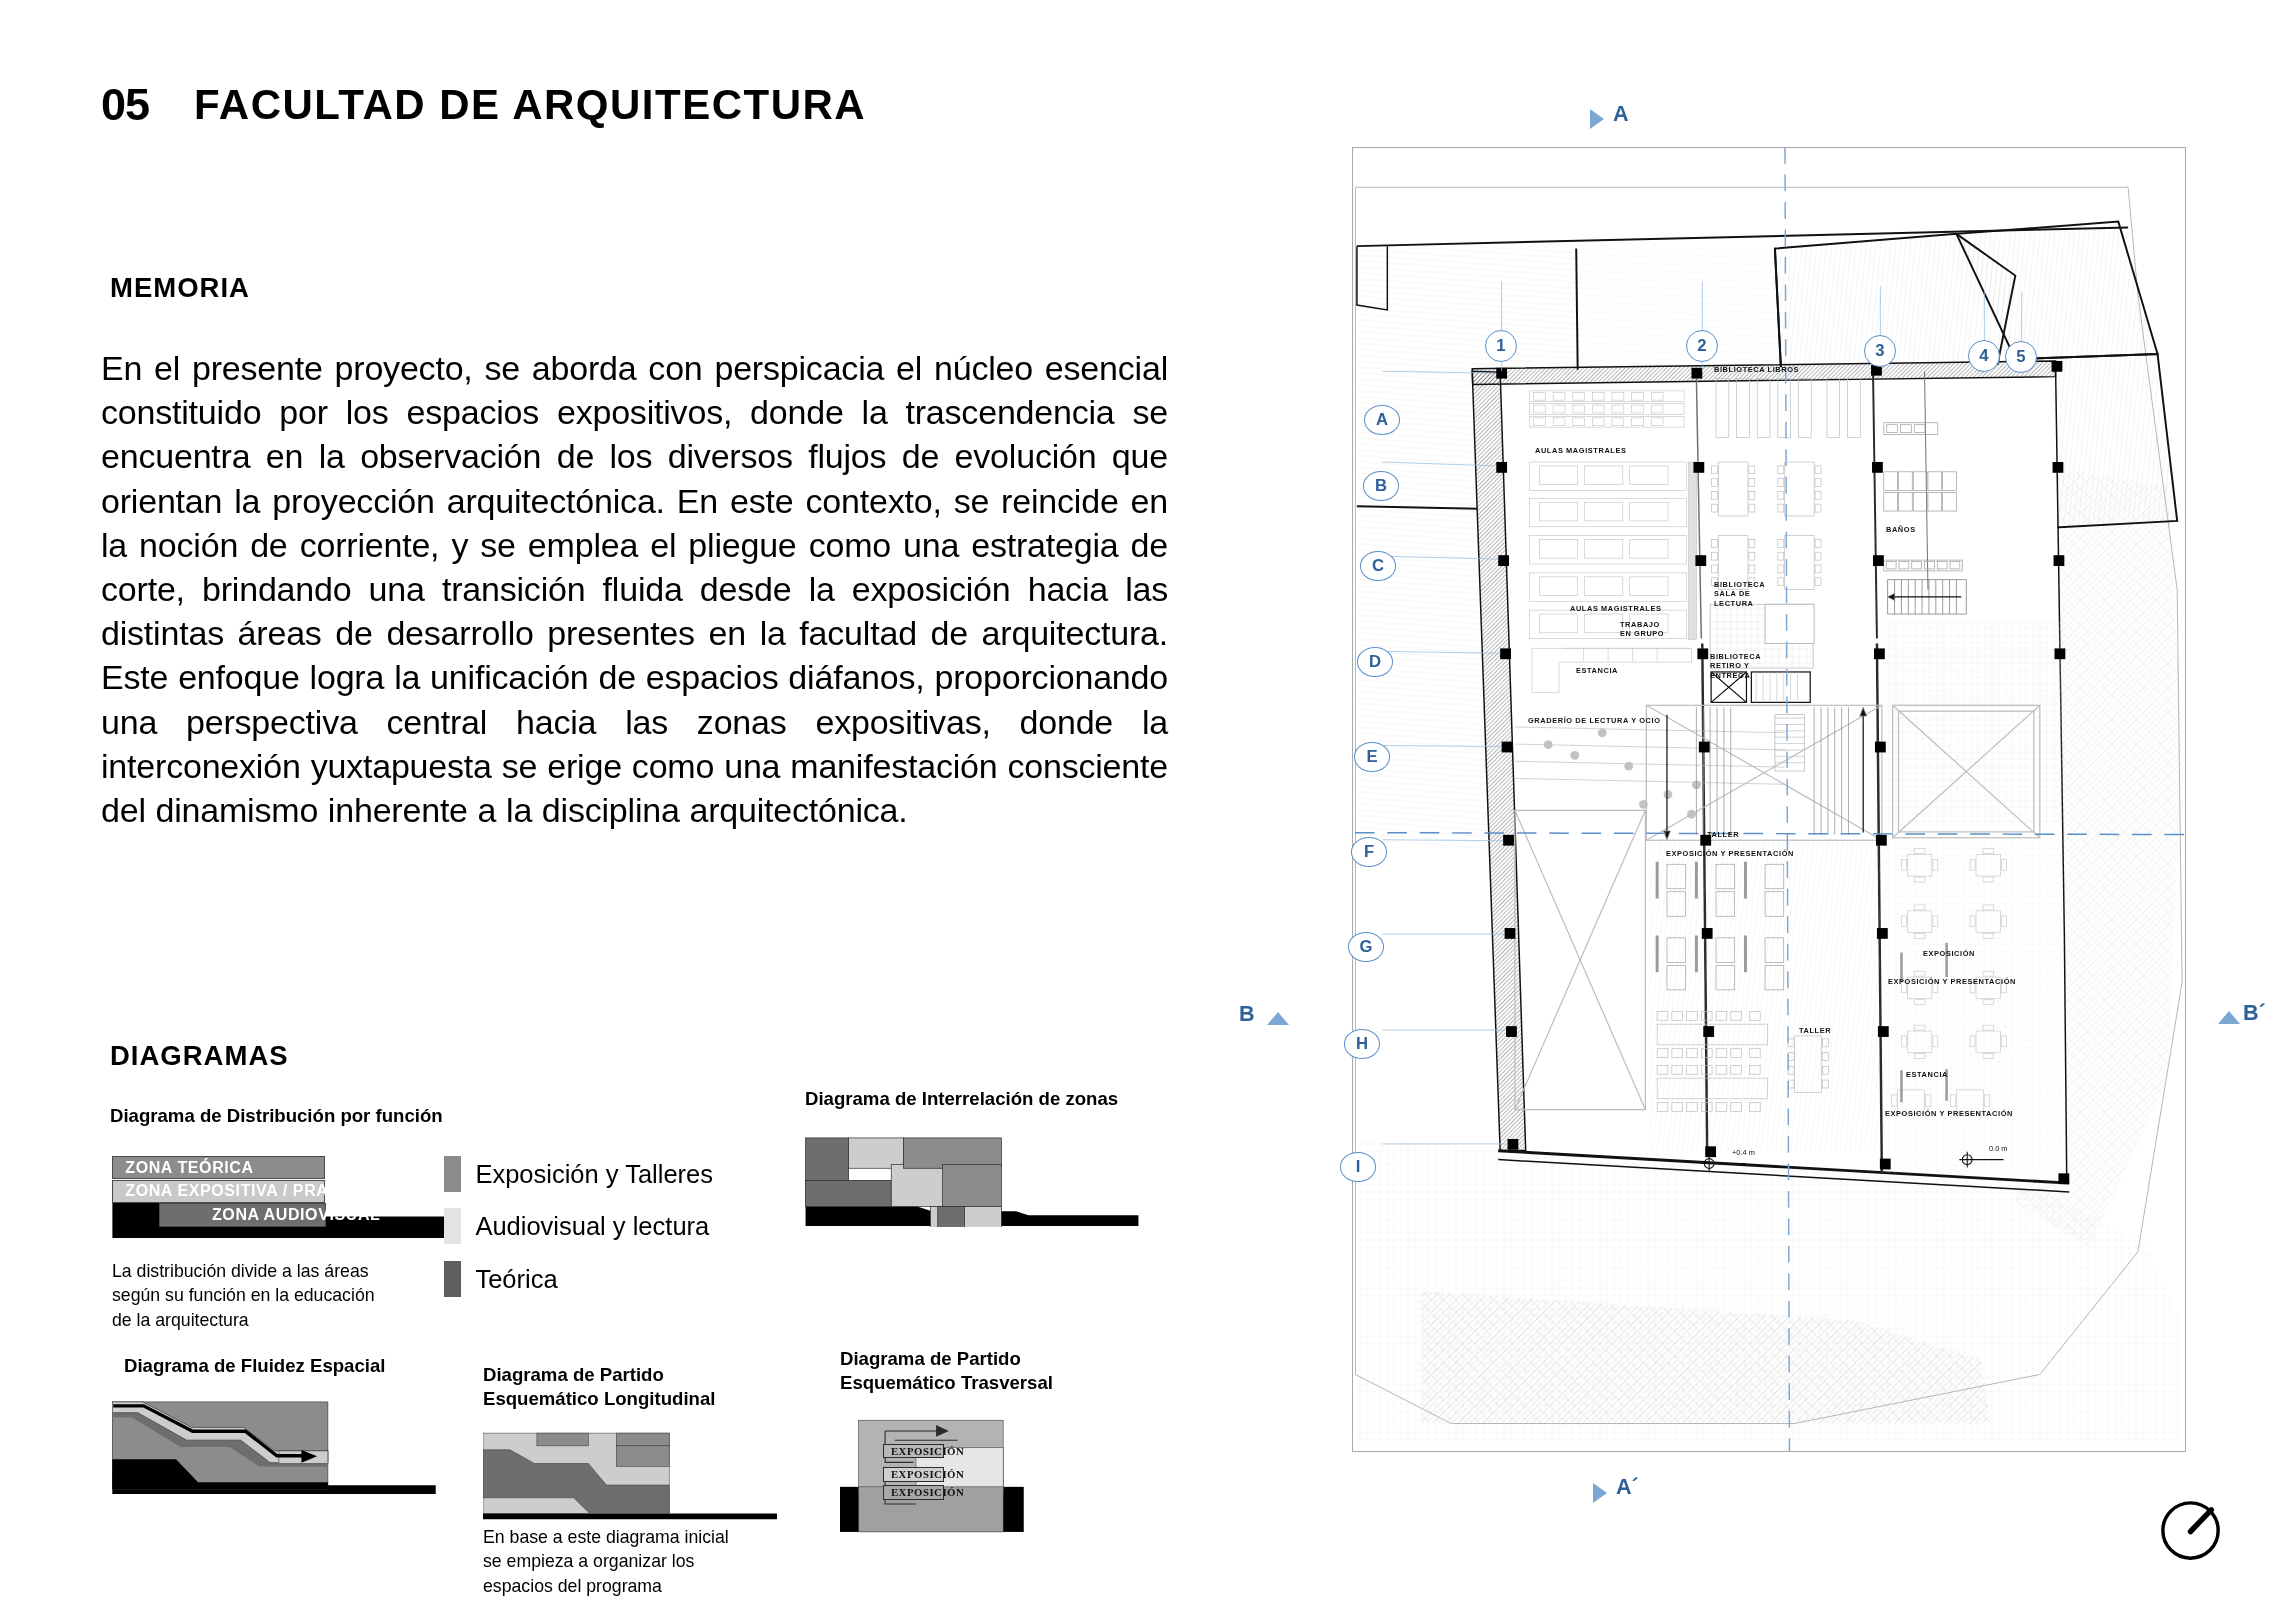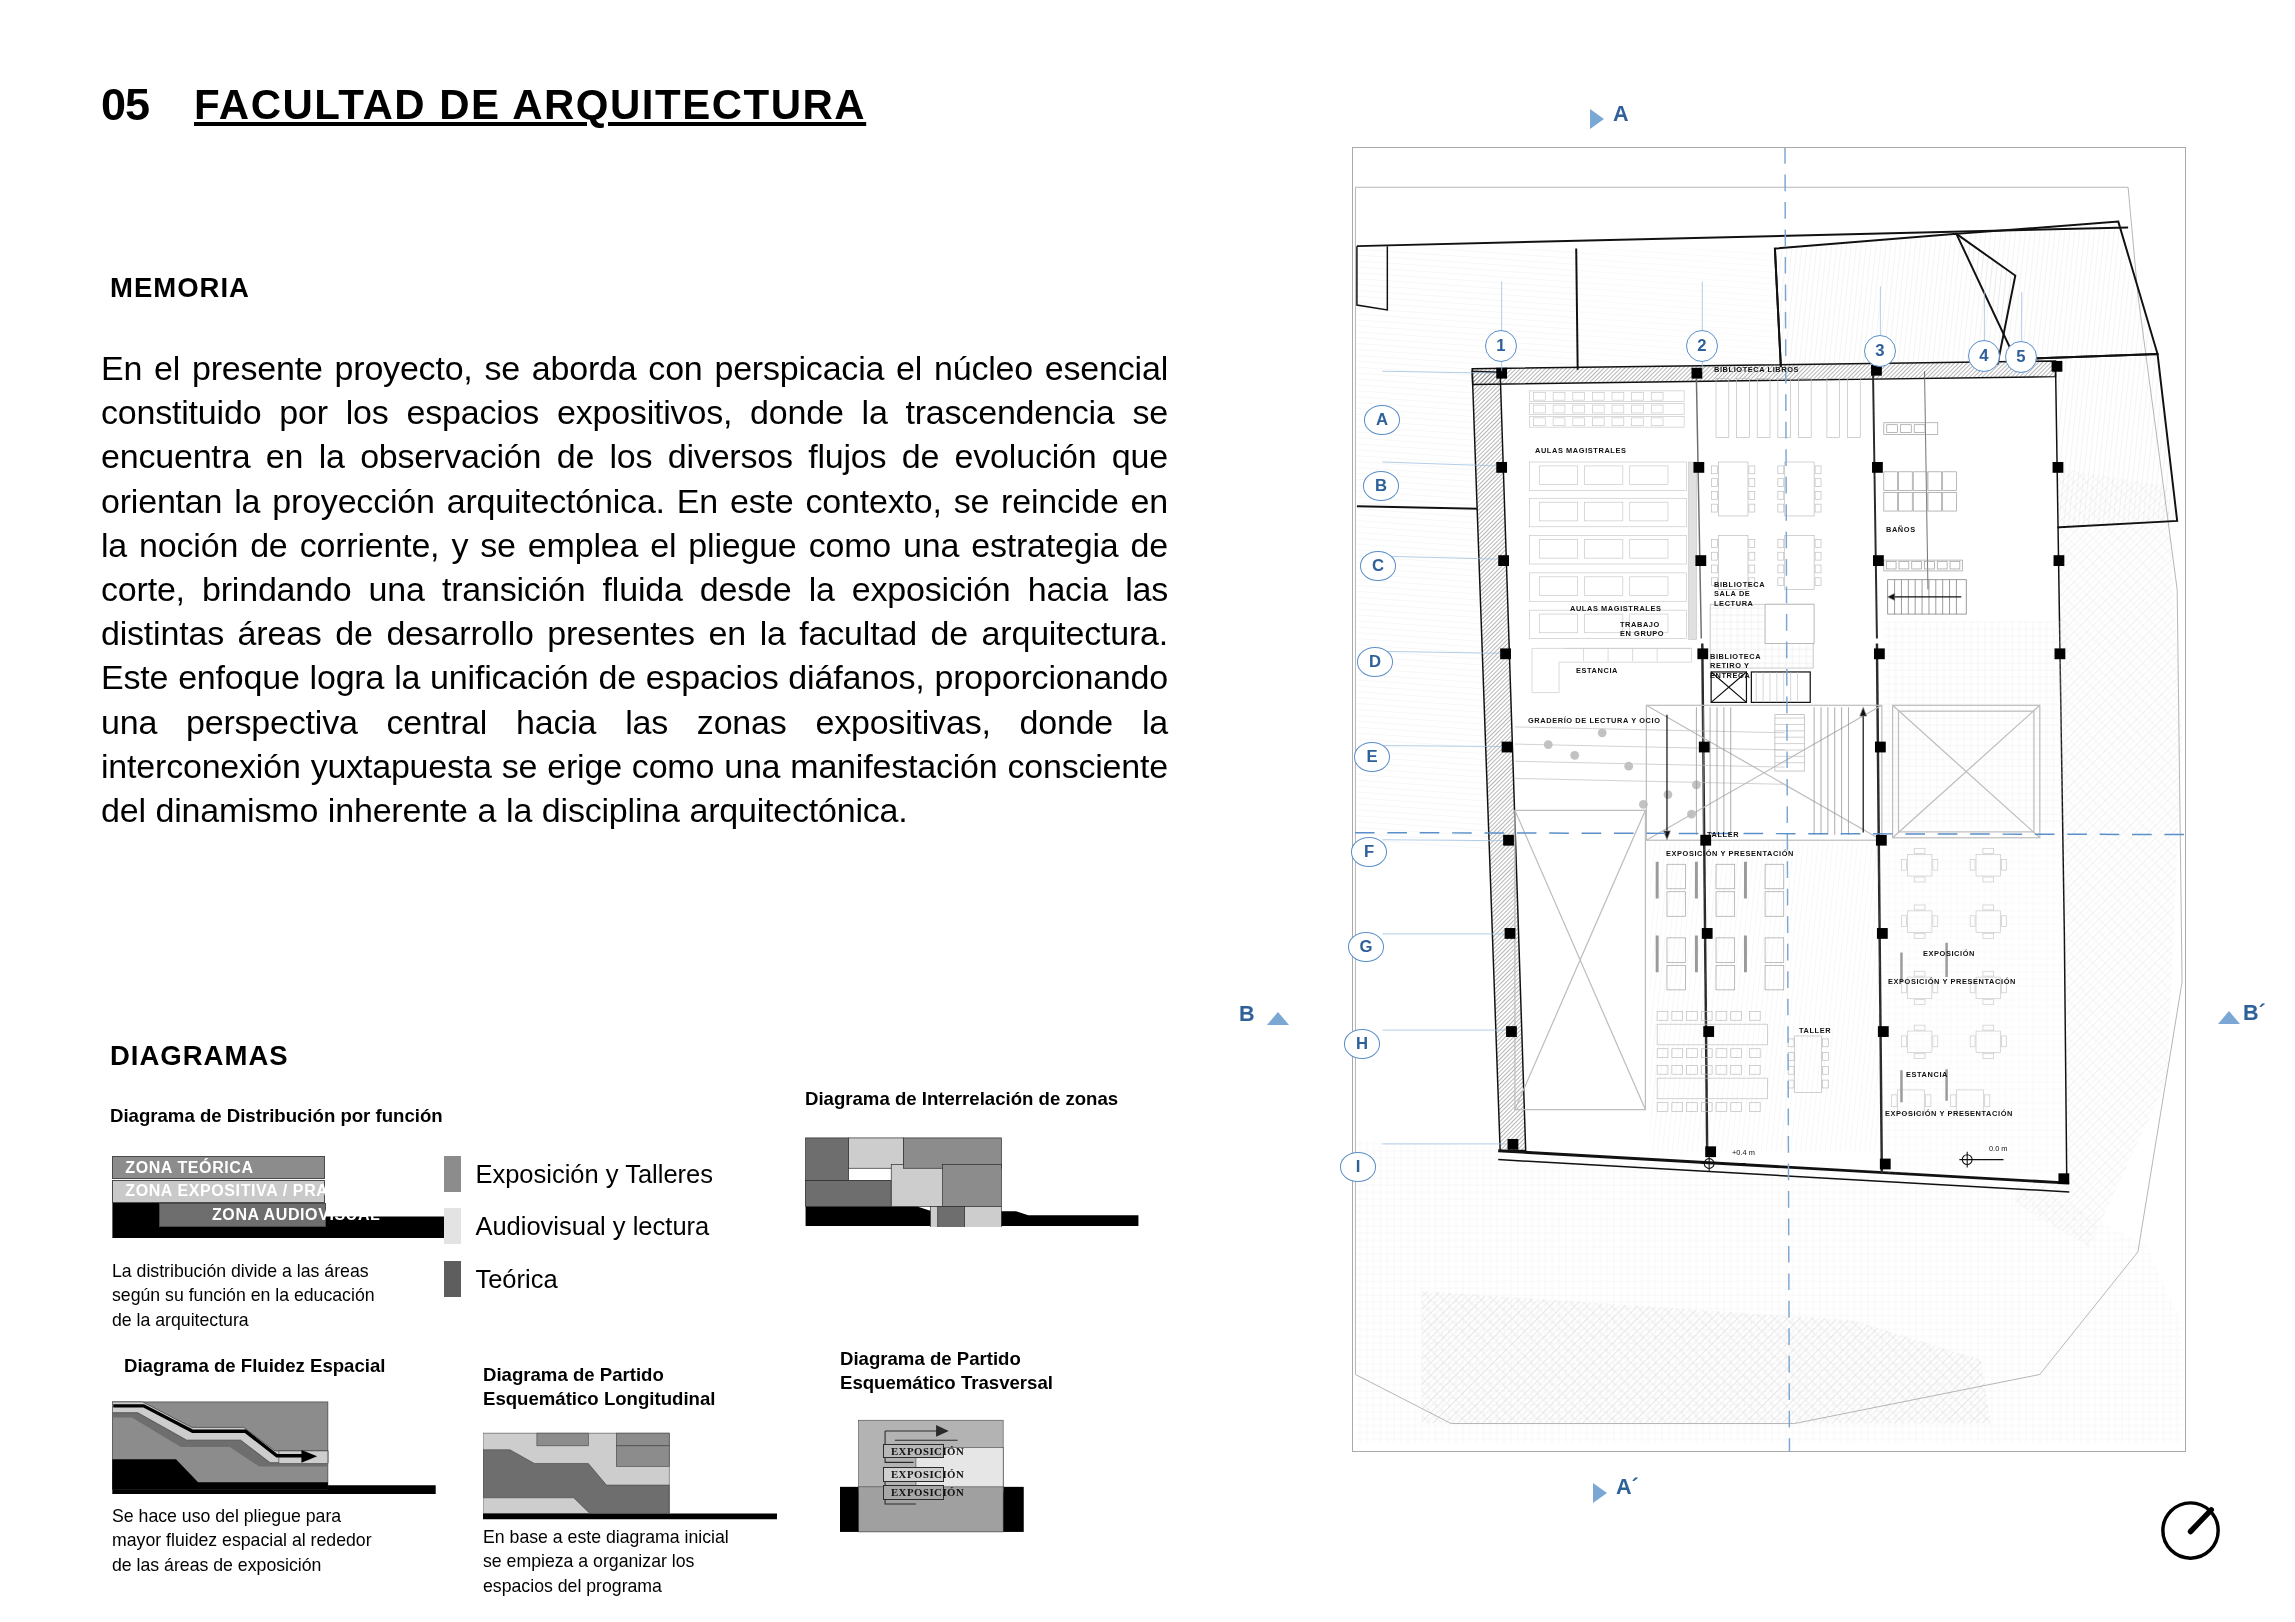--- a/index.html
+++ b/index.html
@@ -15,21 +15,20 @@
 
   .page-number{
     position:absolute;left:101px;top:79px;
     font-size:45px;font-weight:700;letter-spacing:-1px;
     font-family:"Liberation Sans",sans-serif;
   }
   .board-title{
     position:absolute;left:194px;top:81px;
     font-size:42px;font-weight:700;letter-spacing:1.5px;
     font-family:"Liberation Sans",sans-serif;
-    text-decoration:underline;
   }
   .project-title{
     position:absolute;left:110px;top:162px;
     font-size:55px;font-weight:700;letter-spacing:2px;
     color:#4d85c9;
     font-family:"Liberation Sans",sans-serif;
   }
   .section-heading{
     position:absolute;
     font-size:27.5px;font-weight:700;letter-spacing:1px;
@@ -199,21 +198,20 @@
       <rect x="0" y="8" width="440" height="178" fill="#8c8c8c" stroke="#2b2b2b" stroke-width="1.2"></rect>
       <path d="M0 125 L130 125 L175 172 L440 172 L440 186 L0 186 Z" fill="#000000"></path>
       <path d="M0 8 L60 8 L160 62 L265 62 L330 110 L440 110 L440 140 L300 140 L240 100 L140 100 L40 40 L0 40 Z" fill="#6e6e6e" stroke="none"></path>
       <path d="M0 8 L62 8 L162 60 L268 60 L332 108 L440 108 L440 132 L322 132 L262 86 L152 86 L52 30 L0 30 Z" fill="#cdcdcd" stroke="#3a3a3a" stroke-width="1.4"></path>
       <rect x="340" y="108" width="100" height="26" fill="#cdcdcd" stroke="#3a3a3a" stroke-width="1.2"></rect>
       <path d="M2 16 L64 16 L164 68 L272 68 L336 118 L392 118" fill="none" stroke="#000000" stroke-width="7"></path>
       <polygon points="386,106 418,119 386,132" fill="#000000"></polygon>
     </svg>
   </div>
 
-  <div class="diagram-caption" style="left:112px;top:1504px;width:275px;">Se hace uso del pliegue para mayor fluidez espacial al rededor de las áreas de exposición</div>
 
   <div class="diagram-title" style="left:483px;top:1363px;width:290px;">Diagrama de Partido Esquemático Longitudinal</div>
 
   <div class="diagram-art" style="left:483px;top:1430px;">
     <svg width="294" height="91" viewBox="0 0 600 185">
       <path d="M0 138 L185 138 L218 170 L600 170 L600 182 L0 182 Z" fill="#000000"></path>
       <rect x="0" y="6" width="380" height="164" fill="#cdcdcd" stroke="#3a3a3a" stroke-width="1.1"></rect>
       <path d="M0 40 L55 40 L105 68 L215 68 L252 112 L380 112 L380 170 L218 170 L185 138 L0 138 Z" fill="#6e6e6e" stroke="#3a3a3a" stroke-width="1.1"></path>
       <rect x="110" y="6" width="105" height="26" fill="#8c8c8c" stroke="#3a3a3a" stroke-width="1.1"></rect>
       <rect x="272" y="6" width="108" height="26" fill="#8c8c8c" stroke="#3a3a3a" stroke-width="1.1"></rect>

